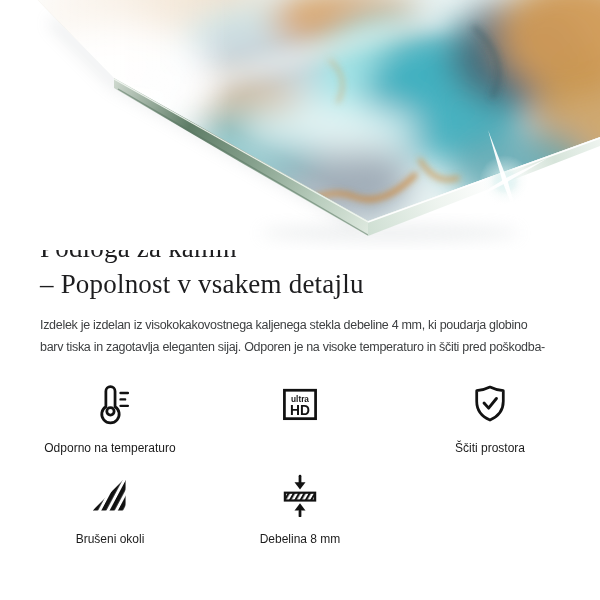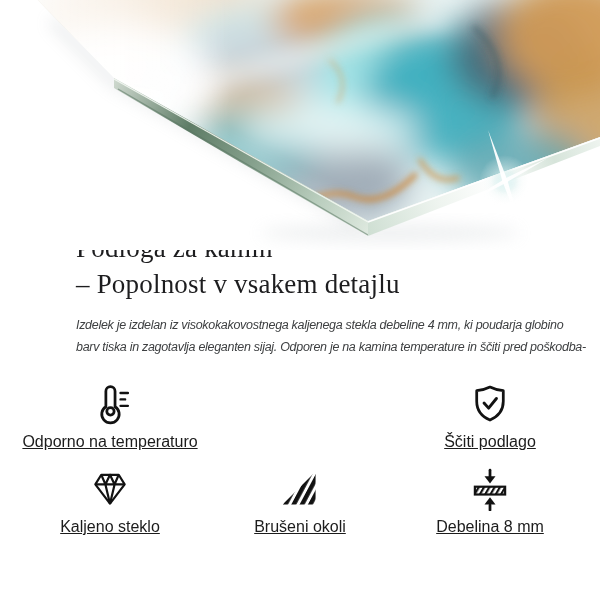--- a/index.html
+++ b/index.html
@@ -3,38 +3,38 @@
 <meta charset="utf-8">
 <style>
   html,body{margin:0;padding:0;}
   body{
     width:600px;height:600px;overflow:hidden;background:#ffffff;
     font-family:"Liberation Sans","DejaVu Sans",sans-serif;
     -webkit-font-smoothing:antialiased;
   }
   .hero{height:228px;position:relative;}
   .hero svg{display:block;}
-  .content{padding:0 40px;margin-left:36px;}
+  .content{padding:0 40px;}
   .title{
     font-family:"Liberation Serif","DejaVu Serif",serif;
     font-weight:400;font-size:27px;line-height:36px;
     color:#1d1d1f;margin:2px 0 12px 0;letter-spacing:0.2px;
   }
-  .desc{margin:0;font-style:italic;}
+  .desc{margin:0;}
   .desc-line{
     display:block;white-space:nowrap;
     font-size:12.5px;letter-spacing:-0.3px;line-height:22px;color:#3e4042;
   }
   .features{
     margin-top:22px;padding:0 15px;
     display:grid;grid-template-columns:1fr 1fr 1fr;row-gap:16px;
   }
   .feature{display:flex;flex-direction:column;align-items:center;}
   .feature .icon-box{height:46px;display:flex;align-items:flex-end;justify-content:center;}
-  .feature .label{margin-top:9px;font-size:16px;color:#1c1c1c;line-height:14px;text-align:center;text-decoration:underline;}
+  .feature .label{margin-top:15px;font-size:12px;color:#1c1c1c;line-height:14px;text-align:center;}
   .icon-box svg{display:block;}
 </style>
 </head>
 <body>
 
 <div class="hero">
   <svg width="600" height="250" viewBox="0 0 600 250" aria-hidden="true">
     <defs>
       <clipPath id="glassClip">
           <polygon points="28,-10 114,78 368,221 600,137 600,-10"></polygon>
@@ -126,59 +126,57 @@
   </svg>
 </div>
 
 <div class="content">
   <h1 class="title">
     <span>Podloga za kamin</span><br>
     <span>– Popolnost v vsakem detajlu</span>
   </h1>
   <p class="desc">
     <span class="desc-line">Izdelek je izdelan iz visokokakovostnega kaljenega stekla debeline 4 mm, ki poudarja globino</span>
-    <span class="desc-line">barv tiska in zagotavlja eleganten sijaj. Odporen je na kamina temperature in ščiti pred poškodba-</span>
+    <span class="desc-line">barv tiska in zagotavlja eleganten sijaj. Odporen je na visoke temperaturo in ščiti pred poškodba-</span>
   </p>
 </div>
 
 <div class="features">
 
   <div class="feature">
     <div class="icon-box">
       <svg width="44" height="44" viewBox="0 0 48 48" fill="none" stroke="#121212" stroke-width="3" stroke-linecap="round">
         <path d="M19.5,10 a5,5 0 0 1 10,0 L29.5,27 a9.5,9.5 0 1 1 -10,0 Z"></path>
         <circle cx="24.5" cy="32" r="4" stroke-width="3"></circle>
         <path d="M35.5,12 h8 M35.5,19 h5 M35.5,26 h8" stroke-width="2.6"></path>
       </svg>
     </div>
     <div class="label">Odporno na temperaturo</div>
   </div>
 
   <div class="feature">
+    <div class="icon-box">
+      <svg width="44" height="44" viewBox="0 0 48 48">
+        <rect x="7" y="9" width="34" height="31" fill="none" stroke="#121212" stroke-width="3"></rect>
+        <text x="24" y="22" text-anchor="middle" font-family="Liberation Sans, sans-serif" font-size="9" font-weight="bold" fill="#121212">ultra</text>
+        <text x="24" y="36" text-anchor="middle" font-family="Liberation Sans, sans-serif" font-size="15" font-weight="bold" fill="#121212">HD</text>
+      </svg>
+    </div>
   </div>
 
   <div class="feature">
     <div class="icon-box">
       <svg width="44" height="44" viewBox="0 0 48 48" fill="none" stroke="#121212" stroke-width="3" stroke-linecap="round" stroke-linejoin="round">
         <path d="M24,5.5 C28,7.5 33,9 38.5,9.5 V21 c0,10 -5.5,16.5 -14.5,20.5 C14.5,37.5 9.5,31 9.5,21 V9.5 C15,9 20,7.5 24,5.5 Z"></path>
         <polyline points="17.5,23 22.5,28.5 31,18" stroke-width="3.2"></polyline>
       </svg>
     </div>
-    <div class="label">Ščiti podlago</div>
-  </div>
-
-  <div class="feature">
-    <div class="icon-box">
-      <svg width="44" height="44" viewBox="0 0 48 48" fill="none" stroke="#121212" stroke-width="2.4" stroke-linejoin="round">
-        <polygon points="8,19 14.5,8.5 33.5,8.5 40,19 24,40"></polygon>
-        <path d="M8,19 L40,19 M14.5,8.5 L19,19 L24,8.5 L29,19 L33.5,8.5 M19,19 L24,40 M29,19 L24,40"></path>
-      </svg>
-    </div>
-    <div class="label">Kaljeno steklo</div>
-  </div>
+    <div class="label">Ščiti prostora</div>
+  </div>
+
 
   <div class="feature">
     <div class="icon-box">
       <svg width="44" height="44" viewBox="0 0 48 48">
         <defs>
           <pattern id="h5p" patternUnits="userSpaceOnUse" width="8" height="8" patternTransform="rotate(28)">
             <rect width="4.8" height="8" fill="#121212"></rect>
           </pattern>
         </defs>
         <polygon points="5,41 41,5 41,41" fill="url(#h5p)"></polygon>

